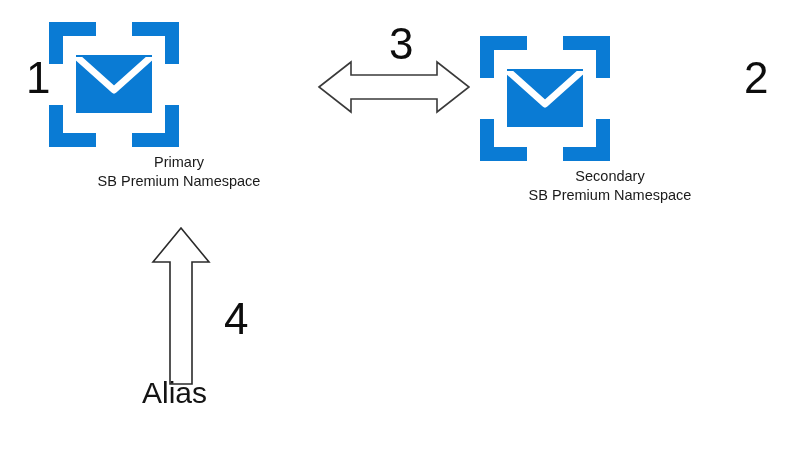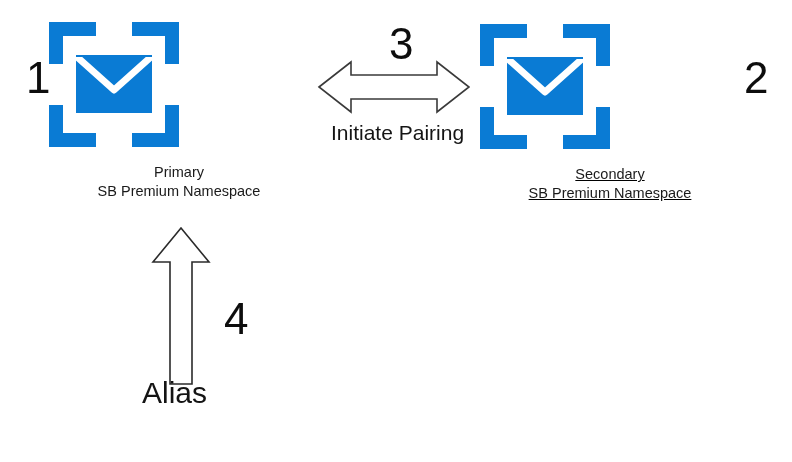--- a/index.html
+++ b/index.html
@@ -38,21 +38,21 @@
   .namespace-node {
     position: absolute;
     width: 260px;
     text-align: center;
   }
   .namespace-icon {
     display: block;
     margin: 0 auto;
   }
   .namespace-caption {
-    margin-top: 16px;
+    margin-top: 6px;
     font-family: "Liberation Sans", sans-serif;
     font-size: 14.5px;
     line-height: 19px;
     color: #1a1a1a;
   }
   .namespace-caption .line1 { display: block; }
   .namespace-caption .line2 { display: block; }
 
   
   .connector-label {
@@ -106,21 +106,21 @@
           <path d="M27,34 L103,34" stroke="#0A7BD4" stroke-width="2" fill="none"></path>
         </g>
       </svg>
     </span>
     <div class="namespace-caption">
       <span class="line1">Primary</span>
       <span class="line2">SB Premium Namespace</span>
     </div>
   </div>
 
-  <div class="namespace-node" style="left:480px; top:24px;text-decoration:underline;">
+  <div class="namespace-node" style="left:480px; top:36px;">
     <span class="namespace-icon">
       <svg width="130" height="125" viewBox="0 0 130 125" aria-hidden="true">
         <g fill="#0A7BD4">
           <path d="M0,0 H47 V14 H14 V42 H0 Z"></path>
           <path d="M130,0 H83 V14 H116 V42 H130 Z"></path>
           <path d="M0,125 H47 V111 H14 V83 H0 Z"></path>
           <path d="M130,125 H83 V111 H116 V83 H130 Z"></path>
         </g>
         <g>
           <rect x="27" y="34" width="76" height="57" fill="#0A7BD4"></rect>
@@ -136,21 +136,20 @@
   </div>
 
   <div class="abs step-number" style="left:389px; top:22px;">3</div>
 
   <div class="abs" style="left:318px; top:61px;">
     <svg width="152" height="52" viewBox="0 0 152 52" aria-hidden="true">
       <path d="M1,26 L33,1 L33,14 L119,14 L119,1 L151,26 L119,51 L119,38 L33,38 L33,51 Z" fill="#FFFFFF" stroke="#3A3A3A" stroke-width="1.6" stroke-linejoin="miter"></path>
     </svg>
   </div>
 
-  <div class="connector-label" style="left:331px; top:122px;">Initiate Pairing</div>
 
   <div class="abs" style="left:151px; top:226px;">
     <svg width="60" height="160" viewBox="0 0 60 160" aria-hidden="true">
       <path d="M30,2 L58,36 L41,36 L41,158 L19,158 L19,36 L2,36 Z" fill="#FFFFFF" stroke="#2B2B2B" stroke-width="1.6" stroke-linejoin="miter"></path>
     </svg>
   </div>
 
   <div class="abs step-number" style="left:224px; top:297px;">4</div>
 
   <div class="alias-label" style="left:142px; top:378px;">Alias</div>

